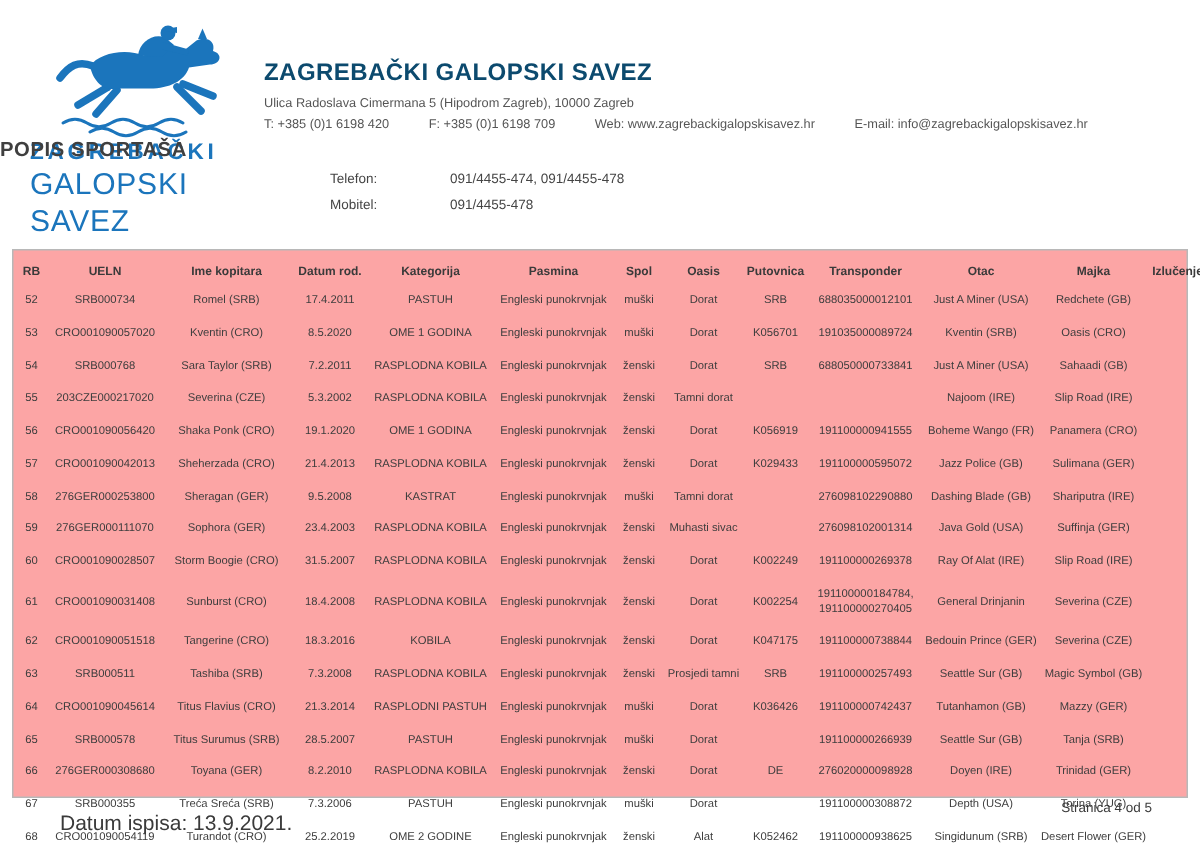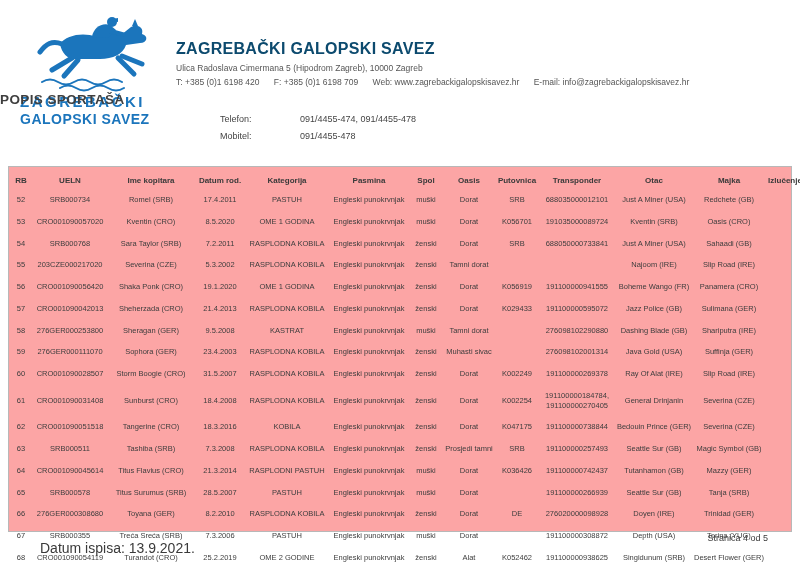--- a/index.html
+++ b/index.html
@@ -5,28 +5,28 @@
   :root { --brand: #1b75bc; --ink: #3c3c3c; --ink-light: #555; --line: #b8b8b8; }
   * { box-sizing: border-box; margin: 0; padding: 0; }
   html, body { background: #fff; }
   body { font-family: "Liberation Sans", sans-serif; color: var(--ink); }
   .page { position: relative; width: 800px; height: 566px; background: #fff; overflow: hidden; }
 
   
   .logo { position: absolute; left: 20px; top: 14px; width: 152px; text-align: left; color: var(--brand); }
   .logo svg { display: block; margin: 0 auto; }
   .logo-line1 { font-size: 15px; font-weight: bold; letter-spacing: 2.5px; line-height: 1.1; }
-  .logo-line2 { font-size: 14px; font-weight: bold; letter-spacing: 0.5px; line-height: 1.25; }
+  .logo-line2 { font-size: 20px; font-weight: normal; letter-spacing: 0.5px; line-height: 1.25; }
 
   
   .org { position: absolute; left: 176px; top: 40px; }
   .org-name { font-size: 16px; font-weight: bold; color: #0c4a6e; letter-spacing: 0.3px; }
   .org-address { font-size: 8.5px; color: var(--ink-light); margin-top: 5px; }
   .org-contacts { font-size: 8.5px; color: var(--ink-light); margin-top: 4px; }
-  .org-contacts span { margin-right: 12px; }
+  .org-contacts span { margin-right: 24px; }
 
   .doc-title { position: absolute; top: 92px; left: 0; width: 100%; 
                font-size: 13.5px; font-weight: bold; color: #3f3f3f; letter-spacing: 0.4px; }
 
   .phones { position: absolute; left: 220px; top: 114px; font-size: 9px; color: #444; }
   .phone-row { display: flex; margin-bottom: 7px; }
   .phone-label { width: 70px; }
   .phone-value { margin-left: 10px; }
 
   

